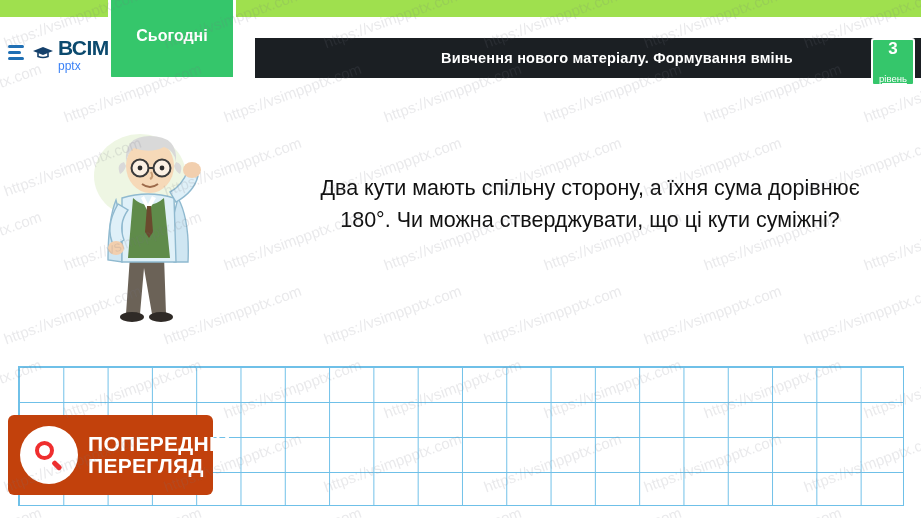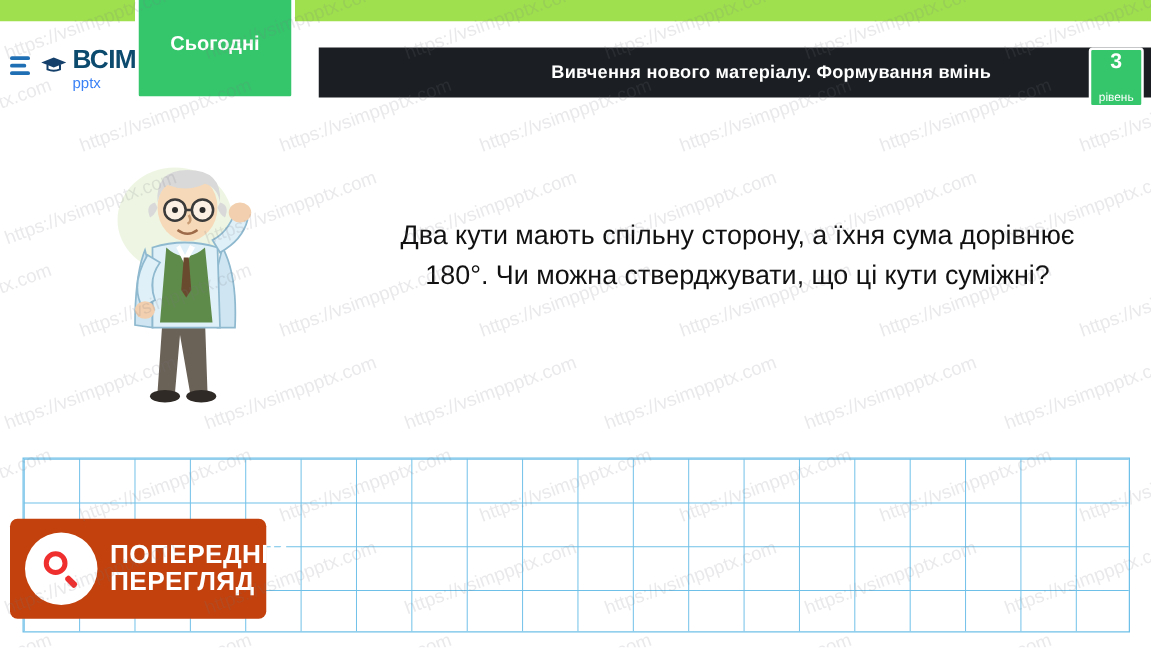--- a/index.html
+++ b/index.html
@@ -152,20 +152,21 @@
     border-radius: 3px;
   }
   .level-badge .num {
     font-size: 17px;
     font-weight: bold;
     line-height: 1;
   }
   .level-badge .lbl {
     font-size: 9.5px;
     margin-top: 16px;
+    text-decoration: underline;
   }
 
   
   .task-title {
     position: absolute;
     left: 0;
     top: 93px;
     width: 921px;
     text-align: center;
     font-size: 20px;

